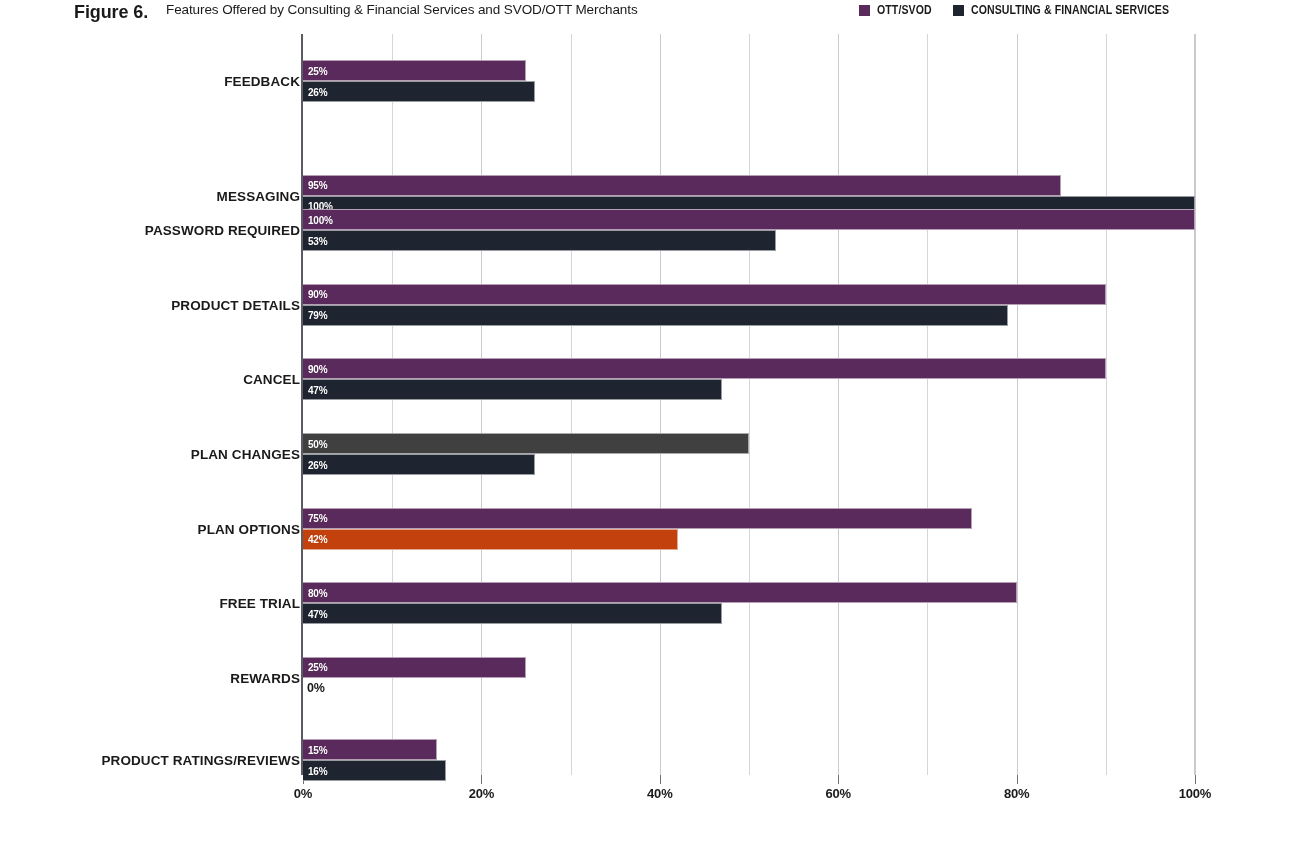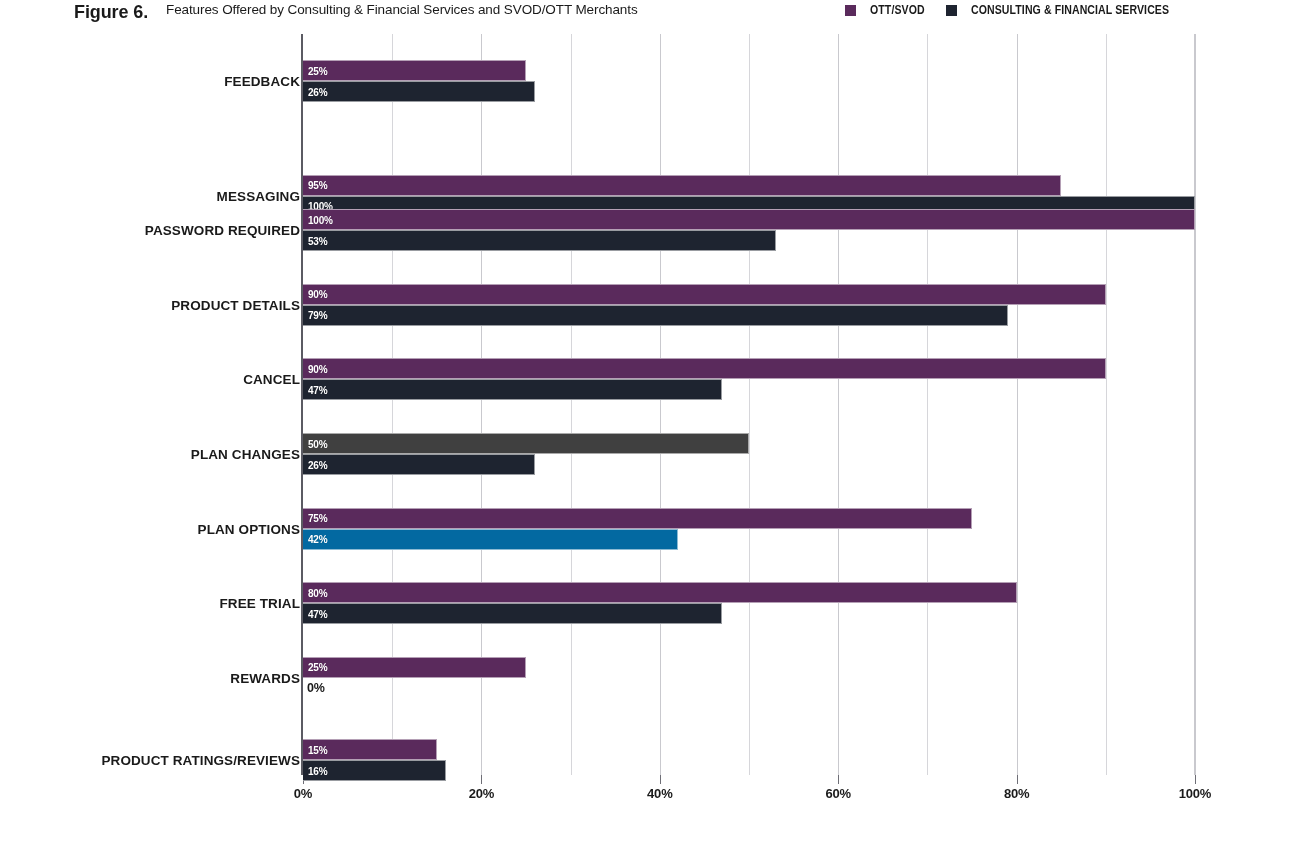--- a/index.html
+++ b/index.html
@@ -44,21 +44,21 @@
     position: absolute;
     right: 118px; top: 3px;
     display: flex;
     align-items: center;
     gap: 14px;
     white-space: nowrap;
   }
   .legend-entry {
     display: flex;
     align-items: center;
-    gap: 14px;
+    gap: 7px;
   }
   .legend-swatch {
     width: 11px; height: 11px;
     display: inline-block;
     flex: none;
   }
   .legend-label {
     font-size: 12px;
     font-weight: bold;
     letter-spacing: 0.1px;
@@ -266,21 +266,21 @@
         </div>
         <div class="bar consult" style="top: 21px; width: 231.92px; background: rgb(30, 36, 48);">
           <span class="bar-value">26%</span>
         </div>
       </div>
       <div class="row" style="top: 473.6px; height: 42px;">
         <div class="cat-label" style="top: 14px;">PLAN OPTIONS</div>
         <div class="bar ott" style="top: 0px; width: 669px; background: rgb(90, 42, 92);">
           <span class="bar-value">75%</span>
         </div>
-        <div class="bar consult" style="top: 21px; width: 374.64px; background: #0369a1;">
+        <div class="bar consult" style="top: 21px; width: 374.64px; background: #c2410c;">
           <span class="bar-value">42%</span>
         </div>
       </div>
       <div class="row" style="top: 548.2px; height: 42px;">
         <div class="cat-label" style="top: 14px;">FREE TRIAL</div>
         <div class="bar ott" style="top: 0px; width: 713.6px; background: rgb(90, 42, 92);">
           <span class="bar-value">80%</span>
         </div>
         <div class="bar consult" style="top: 21px; width: 419.24px; background: rgb(30, 36, 48);">
           <span class="bar-value">47%</span>

